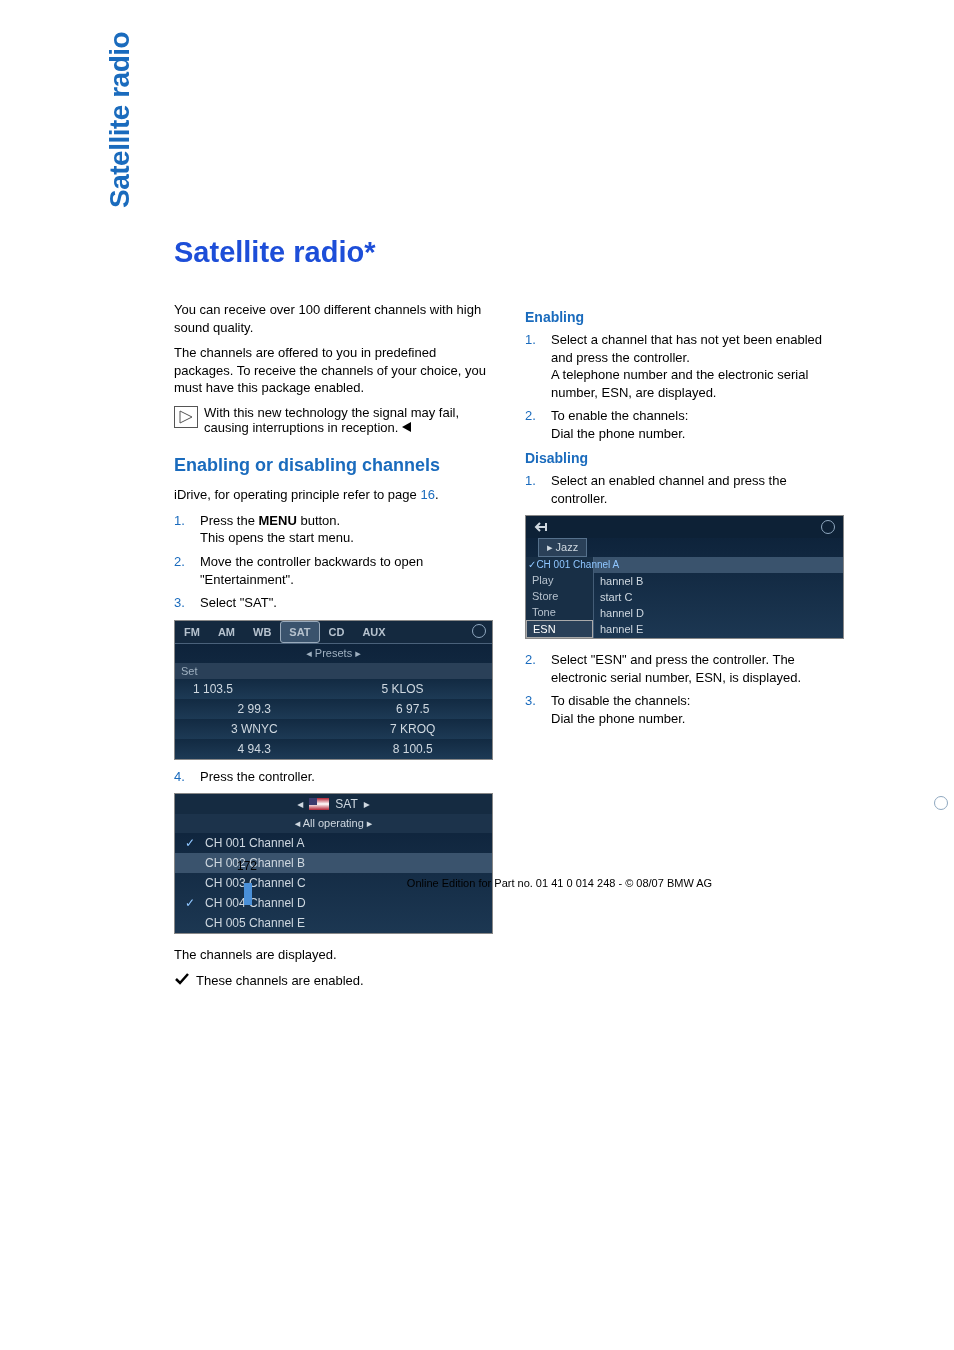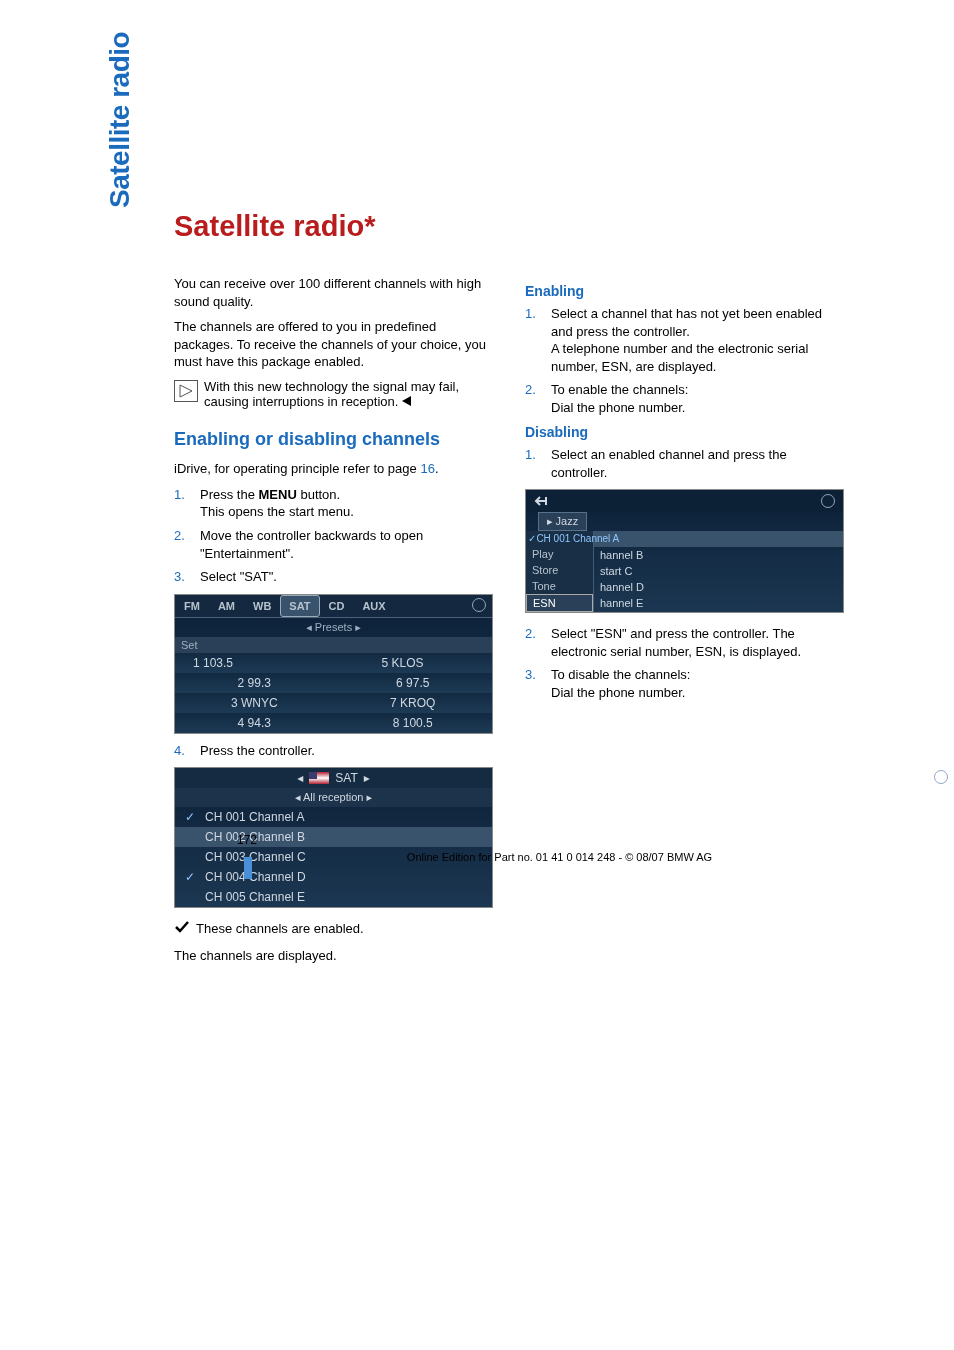--- a/index.html
+++ b/index.html
@@ -28,22 +28,23 @@
     letter-spacing: -0.5px;
     white-space: nowrap;
   }
   .content {
     margin-left: 52px;
     width: 670px;
   }
   h1 {
     font-size: 29px;
     font-weight: bold;
-    color: #b91c1c;
+    color: #1d4ed8;
     margin-bottom: 32px;
+    margin-top: 26px;
   }
   .asterisk { font-size: 29px; }
   .columns {
     display: flex;
     gap: 32px;
   }
   .col {
     flex: 1;
     min-width: 0;
   }
@@ -372,21 +373,21 @@
         </ol>
 
         <div class="ui2">
           <div class="ui2-top">
             <span>◂</span>
             <span class="sat-flag"></span>
             <span>SAT</span>
             <span>▸</span>
             <span style="position:absolute; right:6px"><span class="brand-icon"></span></span>
           </div>
-          <div class="ui2-sub">◂ <span>All reception</span> ▸</div>
+          <div class="ui2-sub">◂ <span>All operating</span> ▸</div>
           <div class="ui2-row">
               <span class="check-s">✓</span>
               <span>CH 001 Channel A</span>
             </div>
           <div class="ui2-row hl">
               <span class="check-s"></span>
               <span>CH 002 Channel B</span>
             </div>
           <div class="ui2-row">
               <span class="check-s"></span>
@@ -395,28 +396,28 @@
           <div class="ui2-row">
               <span class="check-s">✓</span>
               <span>CH 004 Channel D</span>
             </div>
           <div class="ui2-row">
               <span class="check-s"></span>
               <span>CH 005 Channel E</span>
             </div>
         </div>
 
+        <p>The channels are displayed.</p>
         <p>
           <span class="checkmark">
             <svg width="16" height="14">
                 <polyline points="2,7 6,11 14,2" fill="none" stroke="#000" stroke-width="2.5"></polyline>
               </svg>
           </span><span>These channels are enabled.</span>
         </p>
-        <p>The channels are displayed.</p>
       </div>
 
       <div class="col">
         <h3>Enabling</h3>
 
         <ol>
           <li>
             <span class="num">1.</span>
             <div style="white-space:pre-line">Select a channel that has not yet been enabled and press the controller.
 A telephone number and the electronic serial number, ESN, are displayed.</div>

